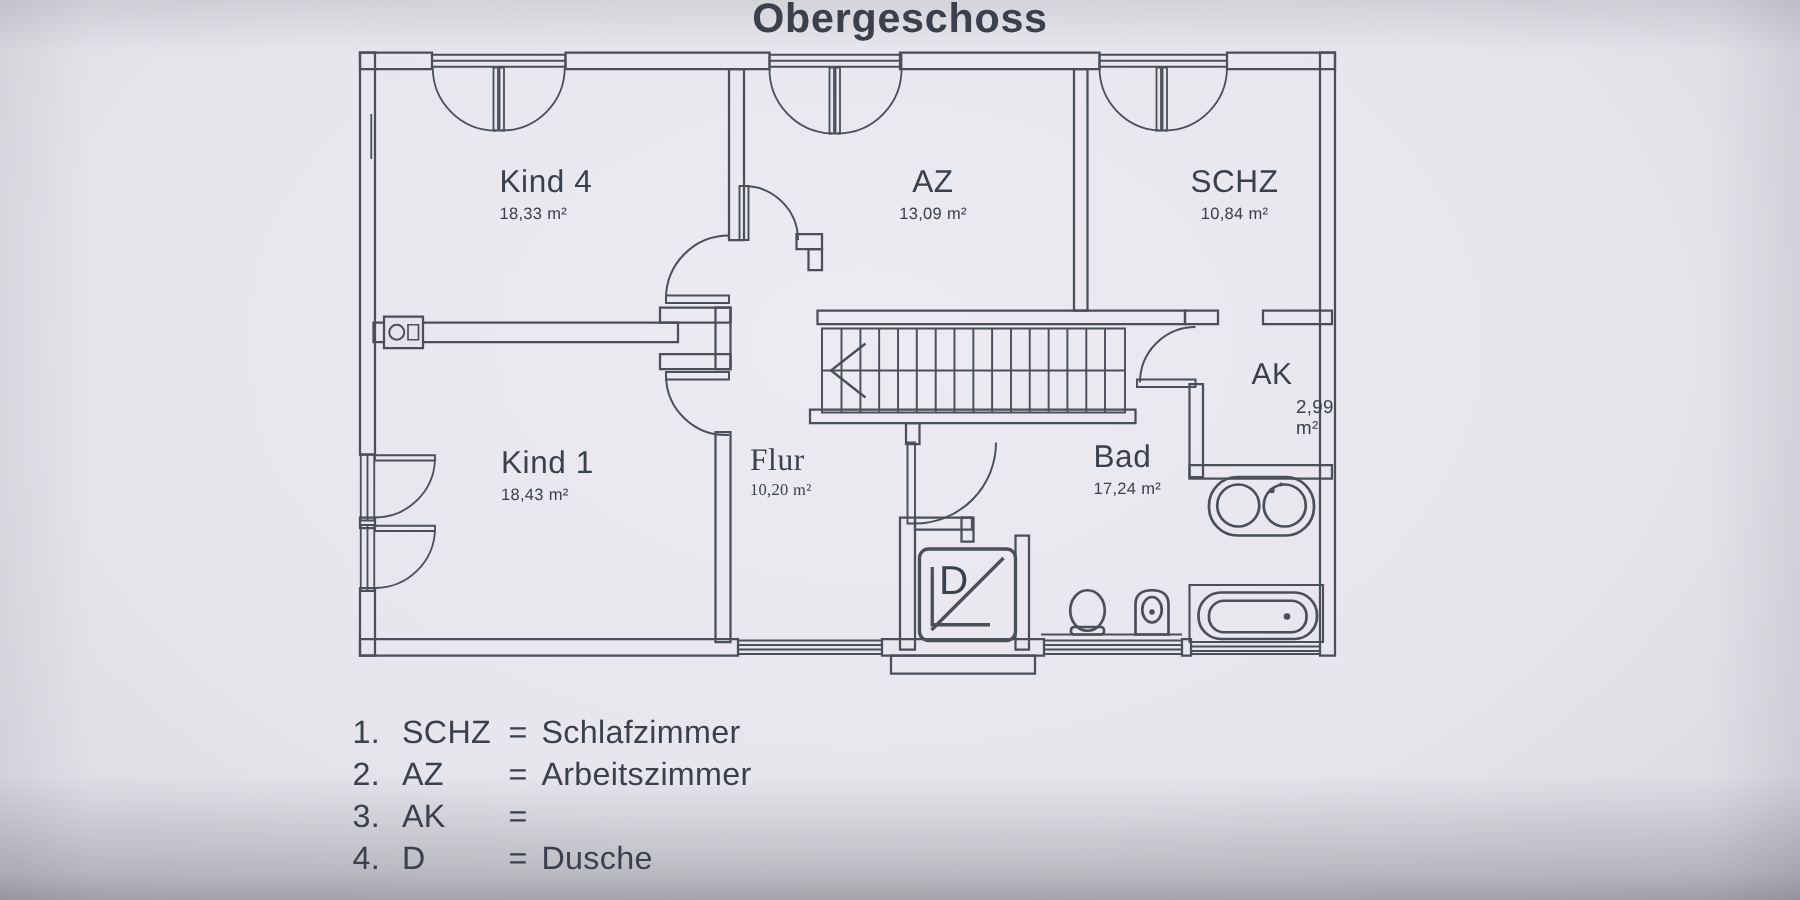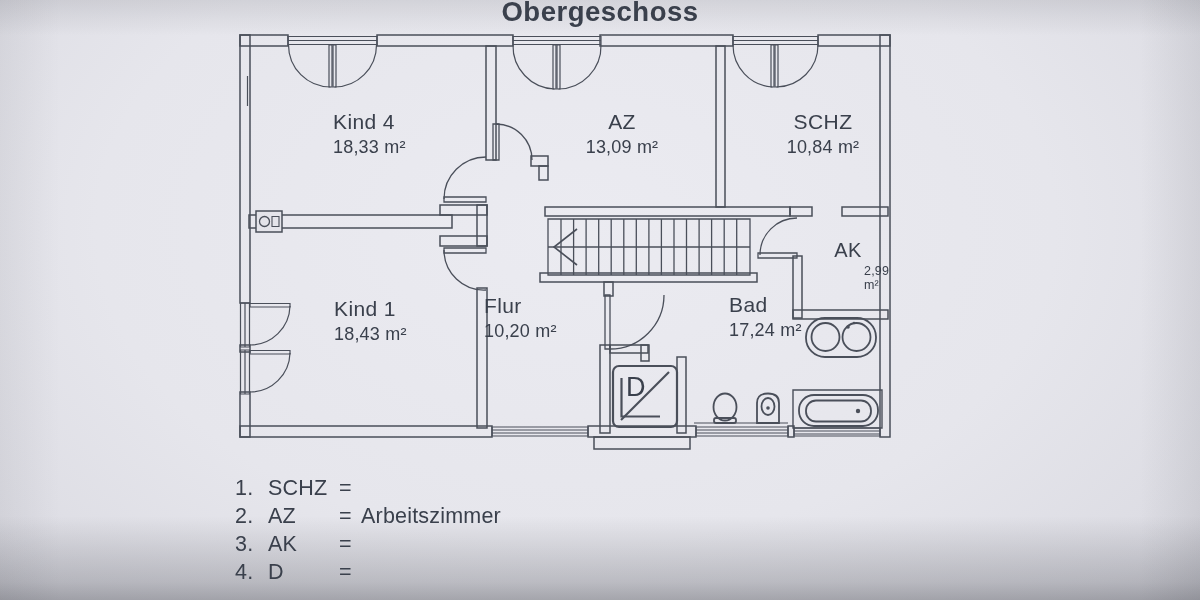--- a/index.html
+++ b/index.html
@@ -20,26 +20,26 @@
     font-size:27.5px;font-weight:600;letter-spacing:.5px;color:var(--text,#3a404c);
   }
   .plan-svg{position:absolute;left:0;top:0;width:1200px;height:600px;}
   .plan-svg *{vector-effect:non-scaling-stroke;}
   .stroke{stroke:var(--line,#4a4f5a);fill:none;}
   .inkfill{fill:var(--line,#4a4f5a);stroke:none;}
   .paperfill{fill:var(--paper,#e4e4ea);stroke:var(--line,#4a4f5a);}
   .svgtext{fill:var(--text,#3a404c);stroke:none;font-family:"Liberation Sans",sans-serif;}
   .room-label{position:absolute;color:var(--text,#3a404c);}
   .room-name{font-size:21px;line-height:1.15;letter-spacing:.4px;}
-  .room-area{font-size:18px;margin-top:3px;letter-spacing:.2px;}
+  .room-area{font-size:11px;margin-top:3px;letter-spacing:.2px;}
   .rl-kind2{left:333px;top:110px;}
   .rl-az{left:584px;top:110px;width:76px;text-align:center;}
   .rl-schz{left:783px;top:110px;width:80px;text-align:center;}
   .rl-kind1{left:334px;top:297px;}
-  .rl-flur{left:484px;top:294px;}
+  .rl-flur{left:500px;top:294px;font-family:Liberation Serif, serif;}
   .rl-bad{left:729px;top:293px;}
   .rl-ak{left:820px;top:239px;width:56px;text-align:center;}
   .rl-ak .room-name{font-size:20px;}
   .rl-ak .room-area{font-size:12.5px;margin-top:2px;margin-left:44px;}
   .legend{position:absolute;left:235px;top:474px;color:var(--text,#3a404c);font-size:21.5px;letter-spacing:.2px;}
   .legend-row{display:grid;grid-template-columns:33px 71px 22px auto;height:28px;align-items:center;}
 </style>
 </head>
 <body>
 
@@ -241,32 +241,34 @@
   <div class="room-label rl-ak">
     <div class="room-name">AK</div>
     <div class="room-area">2,99 m²</div>
   </div>
 
   <div class="legend">
     <div class="legend-row">
       <span>1.</span>
       <span>SCHZ</span>
       <span>=</span>
+      <span>Schlafzimmer</span>
     </div>
     <div class="legend-row">
       <span>2.</span>
       <span>AZ</span>
       <span>=</span>
       <span>Arbeitszimmer</span>
     </div>
     <div class="legend-row">
       <span>3.</span>
       <span>AK</span>
       <span>=</span>
     </div>
     <div class="legend-row">
       <span>4.</span>
       <span>D</span>
       <span>=</span>
+      <span>Dusche</span>
     </div>
   </div>
 
 </div>
 
 </body></html>

